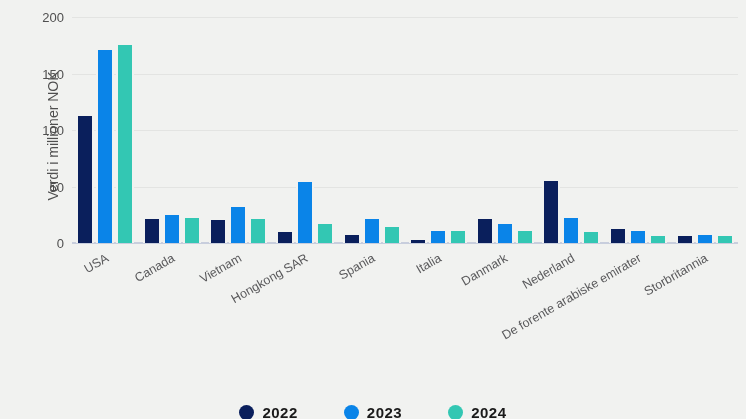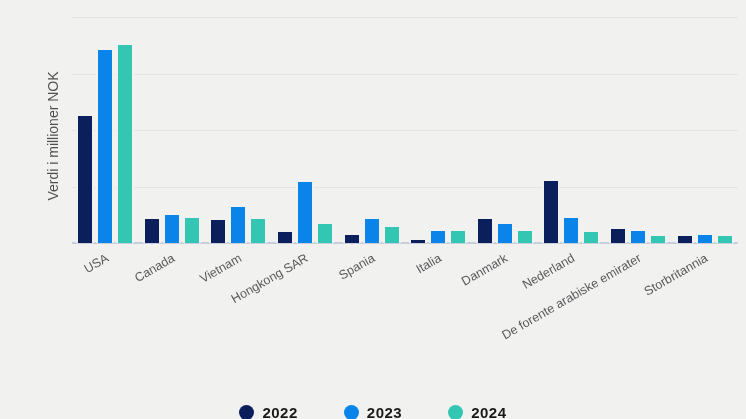--- a/index.html
+++ b/index.html
@@ -154,20 +154,27 @@
     letter-spacing: 0.5px;
   }
 </style>
 </head>
 <body>
 
 <div id="chart-root">
 
   <div class="axis-title">Verdi i millioner NOK</div>
 
+  <div class="ytick-wrap" style="top:17px;">
+    <div class="ytick-label" style="top:0px;">200</div>
+    <div class="ytick-label" style="top:56.5px;">150</div>
+    <div class="ytick-label" style="top:113px;">100</div>
+    <div class="ytick-label" style="top:169.5px;">50</div>
+    <div class="ytick-label" style="top:226px;">0</div>
+  </div>
 
   <div class="plot-area">
     <div class="gridline" style="top:0px;"></div>
     <div class="gridline" style="top:56.5px;"></div>
     <div class="gridline" style="top:113px;"></div>
     <div class="gridline" style="top:169.5px;"></div>
     <div class="gridline zero" style="top:225px;"></div>
 
     <div class="groups" id="groups">
         <div class="group">

